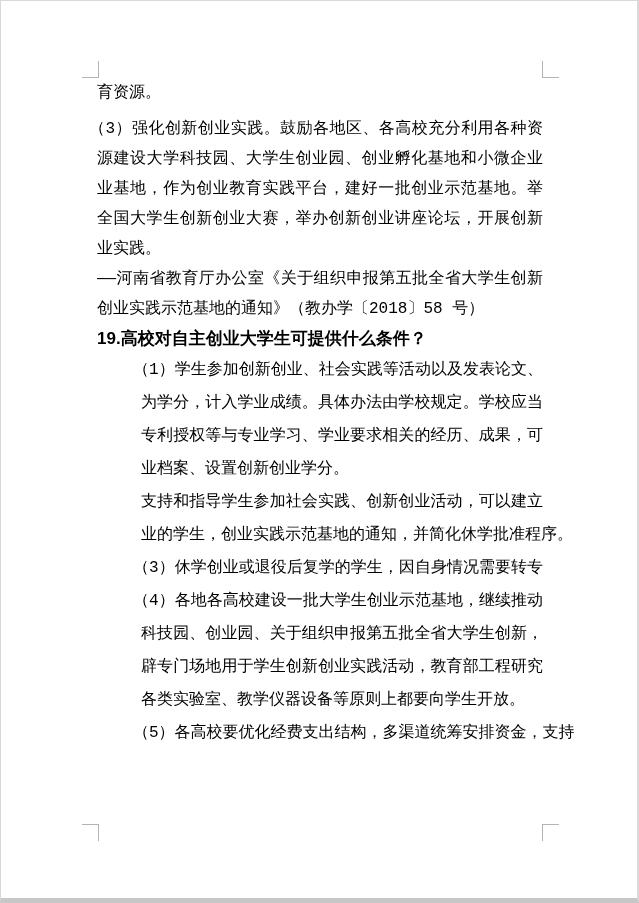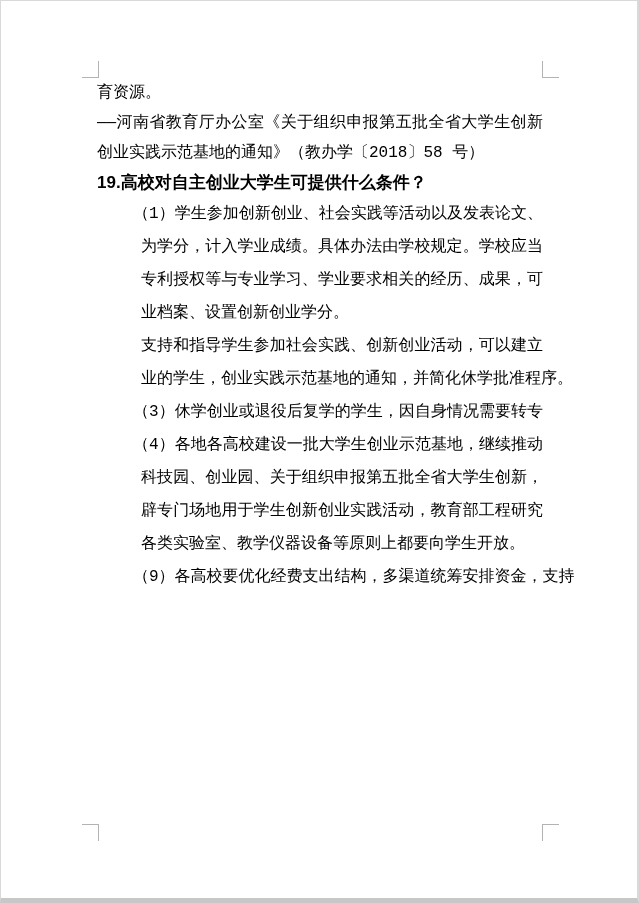--- a/index.html
+++ b/index.html
@@ -73,20 +73,27 @@
 
 <div class="page">
   <div class="mark tl"></div>
   <div class="mark tr"></div>
   <div class="mark bl"></div>
   <div class="mark br"></div>
   <div class="content">
       <div class="para tight">
         <div class="line last">育资源。</div>
       </div>
+      <div class="para tight gap-before">
+        <div class="line just hang">（3）强化创新创业实践。鼓励各地区、各高校充分利用各种资</div>
+        <div class="line just">源建设大学科技园、大学生创业园、创业孵化基地和小微企业创</div>
+        <div class="line just">业基地，作为创业教育实践平台，建好一批创业示范基地。举办</div>
+        <div class="line just">全国大学生创新创业大赛，举办创新创业讲座论坛，开展创新创</div>
+        <div class="line last">业实践。</div>
+      </div>
       <div class="para tight">
         <div class="line just">——河南省教育厅办公室《关于组织申报第五批全省大学生创新</div>
         <div class="line last">创业实践示范基地的通知》（教办学〔2018〕58 号）</div>
       </div>
       <div class="para tight heading">
         <div class="line last">19.高校对自主创业大学生可提供什么条件？</div>
       </div>
       <div class="para loose">
         <div class="line just hang">（1）学生参加创新创业、社会实践等活动以及发表论文、获得</div>
         <div class="line just">为学分，计入学业成绩。具体办法由学校规定。学校应当鼓励、</div>
@@ -100,16 +107,16 @@
       <div class="para loose">
         <div class="line just hang">（3）休学创业或退役后复学的学生，因自身情况需要转专业的，</div>
       </div>
       <div class="para loose">
         <div class="line just hang">（4）各地各高校建设一批大学生创业示范基地，继续推动大学</div>
         <div class="line just">科技园、创业园、关于组织申报第五批全省大学生创新，高校应开</div>
         <div class="line just">辟专门场地用于学生创新创业实践活动，教育部工程研究中心、</div>
         <div class="line last">各类实验室、教学仪器设备等原则上都要向学生开放。</div>
       </div>
       <div class="para loose">
-        <div class="line last hang">（9）各高校要优化经费支出结构，多渠道统筹安排资金，支持</div>
+        <div class="line last hang">（5）各高校要优化经费支出结构，多渠道统筹安排资金，支持</div>
       </div>
     </div>
 </div>
 
 </body></html>

